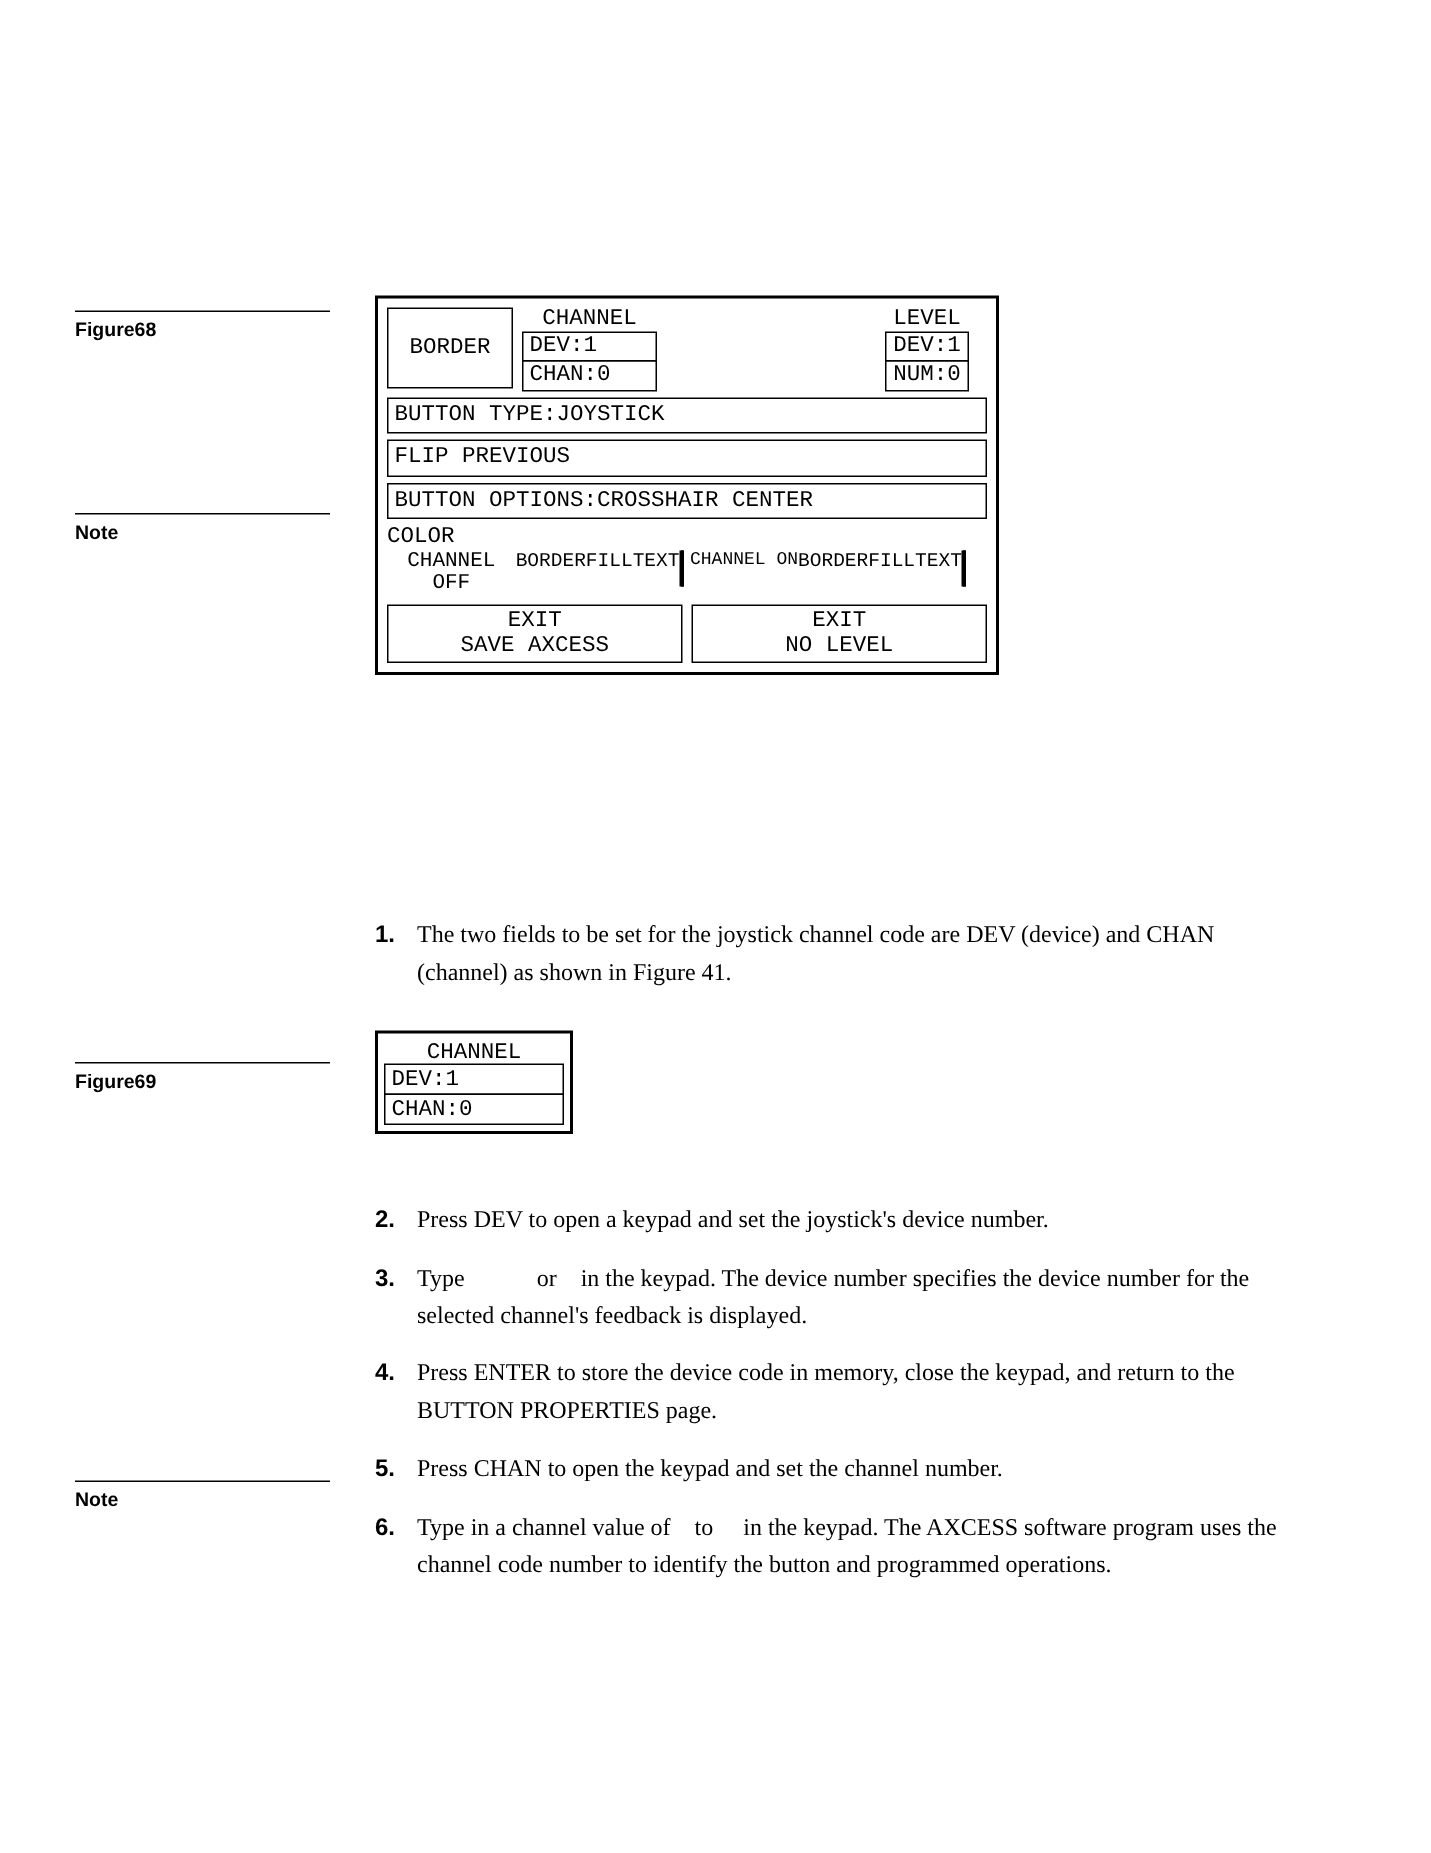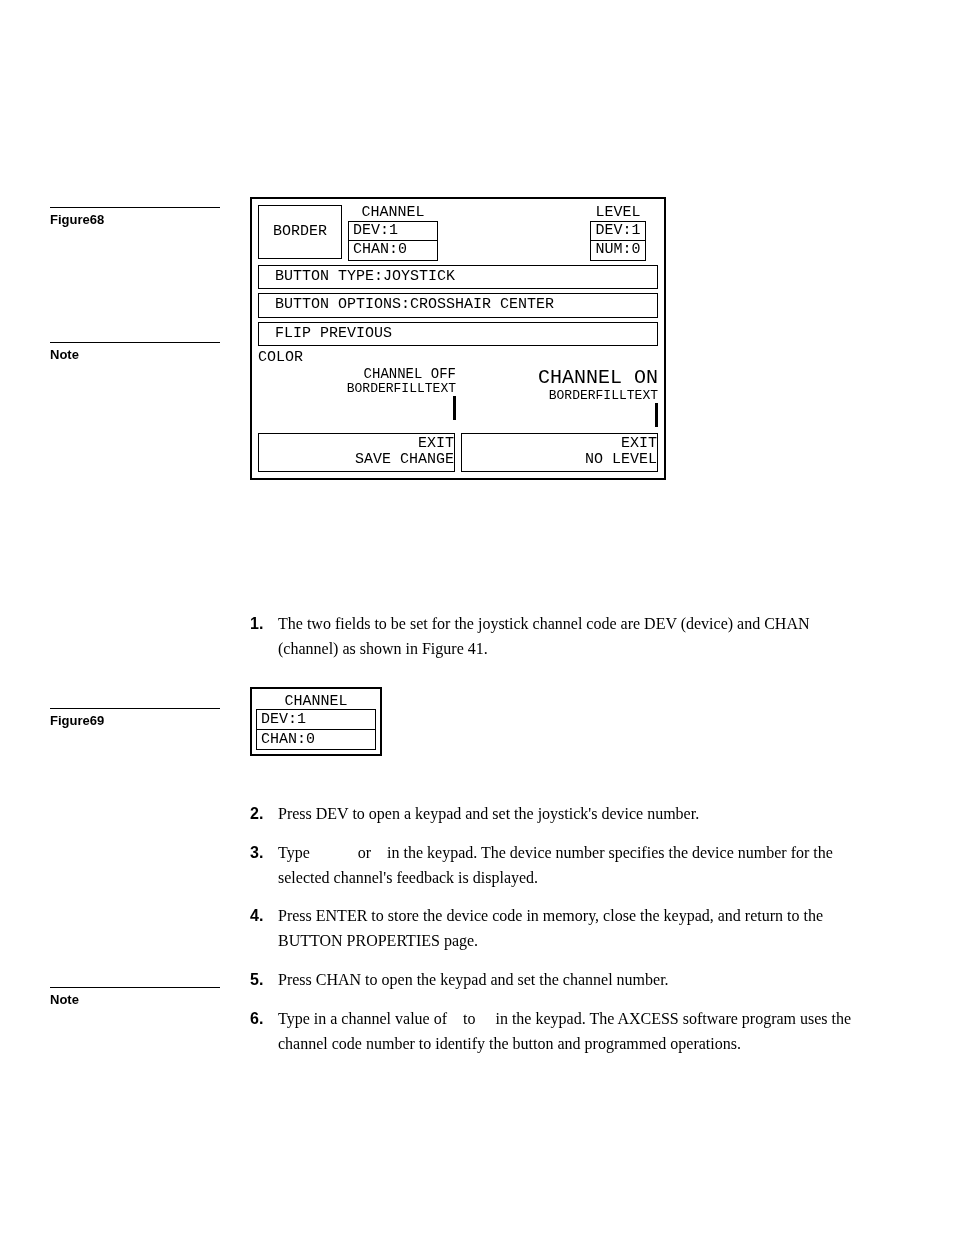--- a/index.html
+++ b/index.html
@@ -64,45 +64,45 @@
   }
   .channel-block .title { text-align: center; }
   .channel-block .cell {
     border: 1.5px solid #000;
     padding: 1px 4px;
     margin-top: -1px;
   }
 
   .full-row {
     border: 1.5px solid #000;
-    padding: 3px 16px;
+    padding: 3px 4px;
     margin-bottom: 4px;
   }
 
   .color-section {
     display: flex;
     gap: 4px;
   }
-  .color-half { flex:1; display:flex; flex-direction:column;align-items:flex-end; }
+  .color-half { flex:1; display:flex; flex-direction:row; }
   .triple {
     display:flex; gap:0;
   }
   .triple > div {
     border:1.5px solid #000;
     flex:1;
     height:22px;
   }
   .triple > div + div { margin-left:-1.5px; }
   .label-row { display:flex; }
   .label-row > div { flex:1; text-align:center; font-size:13px;}
 
   .exit-row { display:flex; gap:6px; margin-top:6px;}
   .exit-row .exitbox {
     flex:1; border:1.5px solid #000;
-    text-align:right; padding:2px 0;
+    text-align:center; padding:2px 0;
     line-height:1.1;
   }
 
   .panel69 {
     position: absolute;
     left: 250px;
     top: 655px;
     width: 120px;
     border: 2px solid #000;
     padding: 4px;
@@ -153,57 +153,57 @@
         <div class="cell">CHAN:0</div>
       </div>
       <div class="spacer"></div>
       <div class="channel-block" style="width:80px;align-items:center;">
         <div class="title">LEVEL</div>
         <div class="cell">DEV:1</div>
         <div class="cell">NUM:0</div>
       </div>
     </div>
     <div class="full-row">BUTTON TYPE:JOYSTICK</div>
+    <div class="full-row">FLIP  PREVIOUS</div>
     <div class="full-row">BUTTON OPTIONS:CROSSHAIR CENTER</div>
-    <div class="full-row">FLIP  PREVIOUS</div>
 
     <div style="text-align:left;">COLOR</div>
     <div class="color-section">
       <div class="color-half">
         <div style="text-align:center;font-size:14px;">CHANNEL OFF</div>
         <div class="label-row">
           <div>BORDER</div>
           <div>FILL</div>
           <div>TEXT</div>
         </div>
         <div class="triple">
           <div></div>
           <div></div>
           <div></div>
         </div>
       </div>
       <div class="color-half">
-        <div style="text-align:center;font-size:20px;">CHANNEL ON</div>
+        <div style="text-align:center;font-size:12px;">CHANNEL ON</div>
         <div class="label-row">
           <div>BORDER</div>
           <div>FILL</div>
           <div>TEXT</div>
         </div>
         <div class="triple">
           <div></div>
           <div></div>
           <div></div>
         </div>
       </div>
     </div>
 
     <div class="exit-row">
       <div class="exitbox">
         <div>EXIT</div>
-        <div>SAVE CHANGE</div>
+        <div>SAVE AXCESS</div>
       </div>
       <div class="exitbox">
         <div>EXIT</div>
         <div>NO LEVEL</div>
       </div>
     </div>
   </div>
 
   <div class="body-text steps1">
     <div class="step-list">

